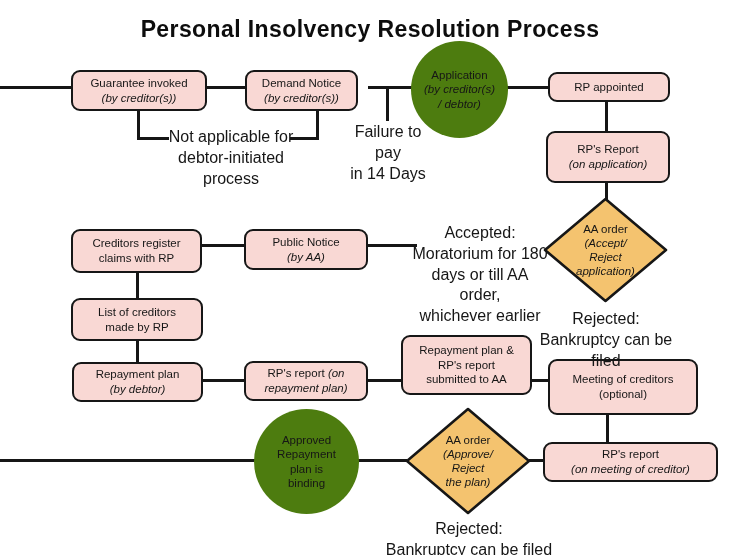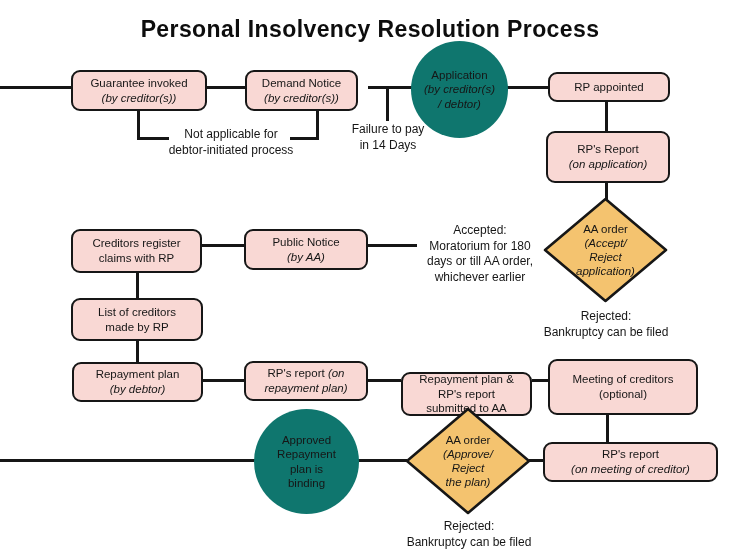--- a/index.html
+++ b/index.html
@@ -12,32 +12,32 @@
     font-size:23px;font-weight:bold;letter-spacing:.4px;margin:0;color:#0d0d0d;
   }
   .hline{position:absolute;height:3px;background:#161616;}
   .vline{position:absolute;width:3px;background:#161616;}
   .box{
     position:absolute;background:#f9d8d4;border:2px solid #161616;border-radius:9px;
     display:flex;flex-direction:column;align-items:center;justify-content:center;
     text-align:left;font-size:11.5px;line-height:1.27;box-sizing:border-box;padding:2px 4px;
   }
   .circle{
-    position:absolute;background:#0f766e;border-radius:50%;
+    position:absolute;background:#4d7c0f;border-radius:50%;
     display:flex;flex-direction:column;align-items:center;justify-content:center;
     text-align:center;font-size:11.5px;line-height:1.22;box-sizing:border-box;
   }
   .diamond{position:absolute;}
   .diamond svg{position:absolute;left:0;top:0;}
   .diamond polygon{fill:#f4c36f;stroke:#161616;stroke-width:2.6;stroke-linejoin:round;}
   .dlabel{
     position:absolute;inset:0;display:flex;flex-direction:column;align-items:center;justify-content:center;
     text-align:left;font-size:11.5px;line-height:1.22;
   }
-  .note{position:absolute;text-align:center;font-size:12px;line-height:1.3;}
+  .note{position:absolute;text-align:center;font-size:16px;line-height:1.3;}
   .it{font-style:italic;}
 </style>
 </head>
 <body>
 
 <div class="canvas">
 
   <h1 class="title">Personal Insolvency Resolution Process</h1>
 
   <div class="hline" style="left:0;top:86px;width:71px"></div>
@@ -100,21 +100,21 @@
   <div class="box" style="left:72px;top:362px;width:131px;height:40px">
     <div>Repayment plan</div>
     <div class="it">(by debtor)</div>
   </div>
 
   <div class="box" style="left:244px;top:361px;width:124px;height:40px">
     <div><span>RP's report</span> <span class="it">(on</span></div>
     <div class="it">repayment plan)</div>
   </div>
 
-  <div class="box" style="left:401px;top:372px;width:131px;height:44px">
+  <div class="box" style="left:401px;top:335px;width:131px;height:60px">
     <div>Repayment plan &amp;</div>
     <div>RP's report</div>
     <div>submitted to AA</div>
   </div>
 
   <div class="box" style="left:548px;top:359px;width:150px;height:56px">
     <div>Meeting of creditors</div>
     <div>(optional)</div>
   </div>
 

